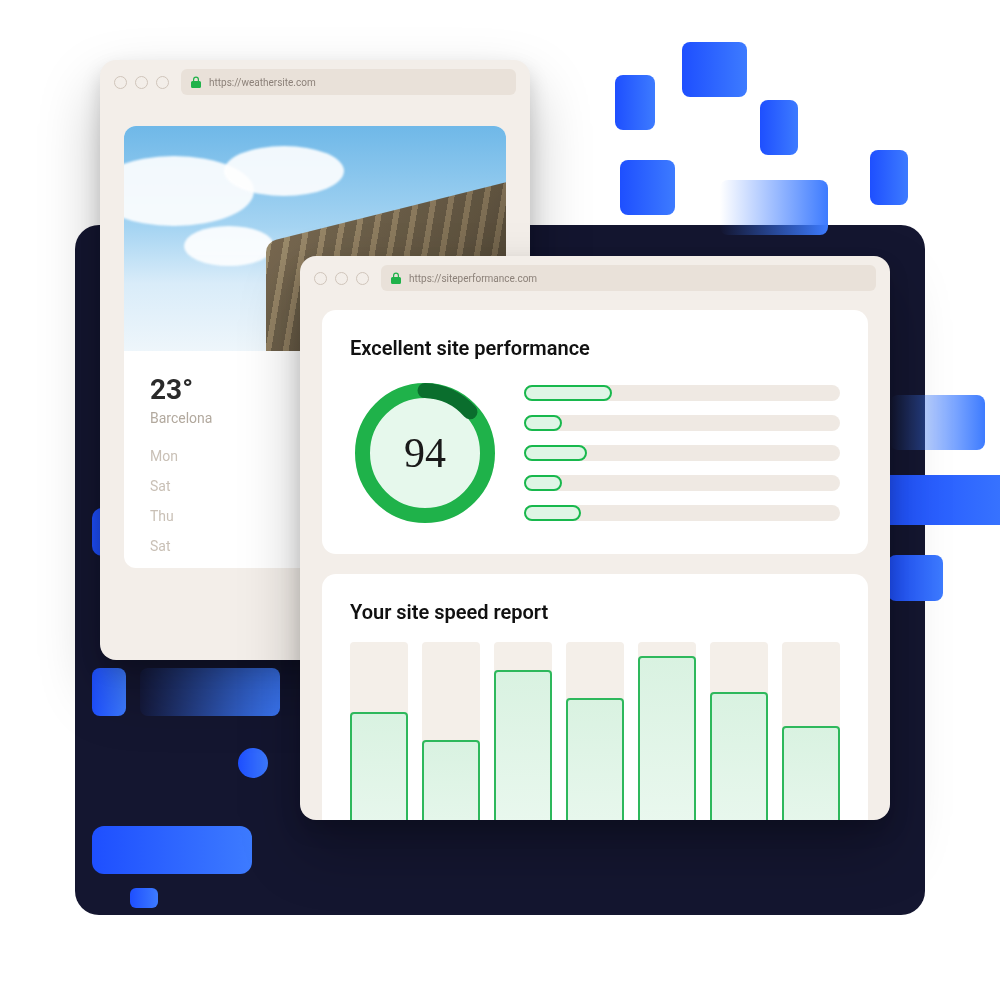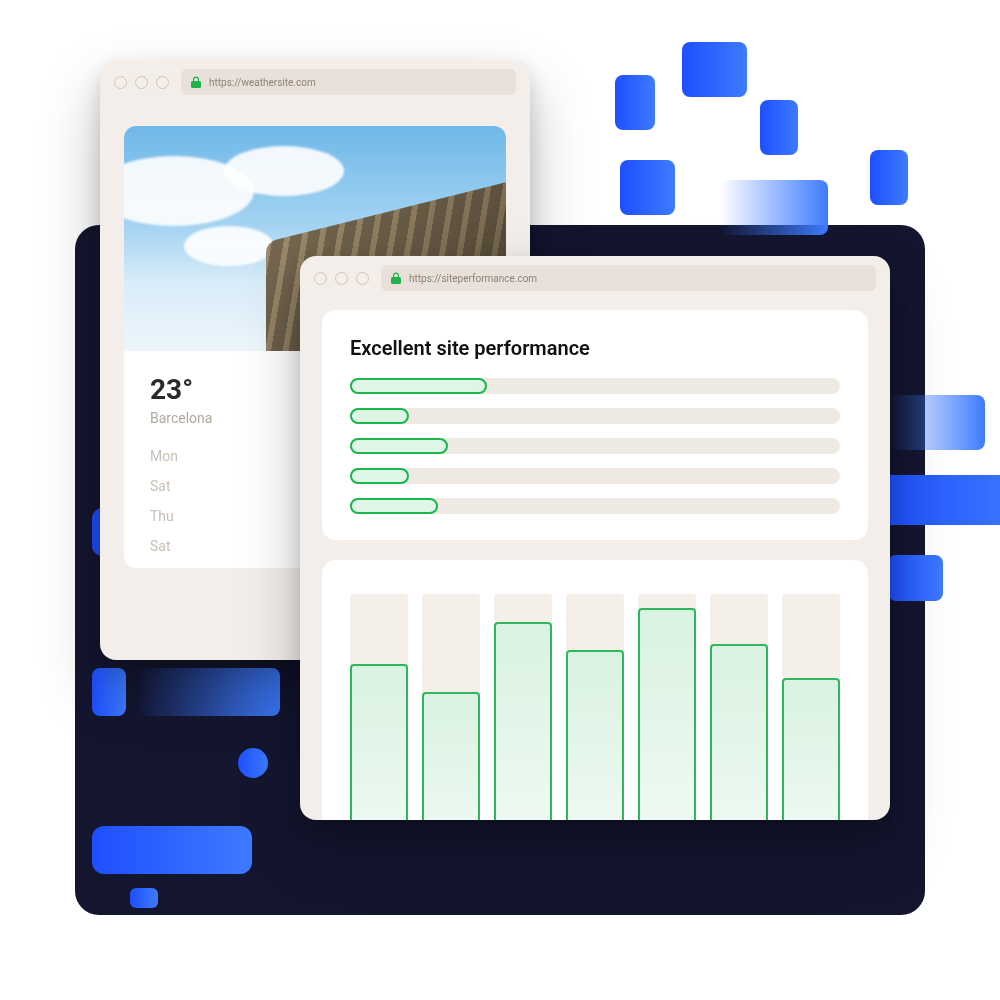--- a/index.html
+++ b/index.html
@@ -337,20 +337,28 @@
           </svg>
       </span>
       <span>https://siteperformance.com</span>
     </div>
   </div>
   <div class="perf-body">
 
     <div class="card">
       <h3>Excellent site performance</h3>
       <div class="perf-top">
+        <div class="gauge-wrap">
+          <svg viewBox="0 0 120 120">
+            <circle cx="60" cy="60" r="56" fill="#e6f8ec"></circle>
+            <circle cx="60" cy="60" r="50" fill="none" stroke="#1fb24a" stroke-width="12"></circle>
+            <path d="M60 10 A50 50 0 0 1 96 27" fill="none" stroke="#0a6e2d" stroke-width="12" stroke-linecap="round"></path>
+          </svg>
+          <div class="gauge-score">94</div>
+        </div>
         <div class="bars" id="metric-bars">
             <div class="bar-row">
               <div class="bar-fill" style="width: 28%;"></div>
             </div>
             <div class="bar-row">
               <div class="bar-fill" style="width: 12%;"></div>
             </div>
             <div class="bar-row">
               <div class="bar-fill" style="width: 20%;"></div>
             </div>
@@ -358,20 +366,21 @@
               <div class="bar-fill" style="width: 12%;"></div>
             </div>
             <div class="bar-row">
               <div class="bar-fill" style="width: 18%;"></div>
             </div>
           </div>
       </div>
     </div>
 
     <div class="card">
+      <h3>Your site speed report</h3>
       <div class="speed-chart" id="speed-chart">
           <div class="col">
             <div class="col-fill" style="height: 75%;"></div>
           </div>
           <div class="col">
             <div class="col-fill" style="height: 65%;"></div>
           </div>
           <div class="col">
             <div class="col-fill" style="height: 90%;"></div>
           </div>

